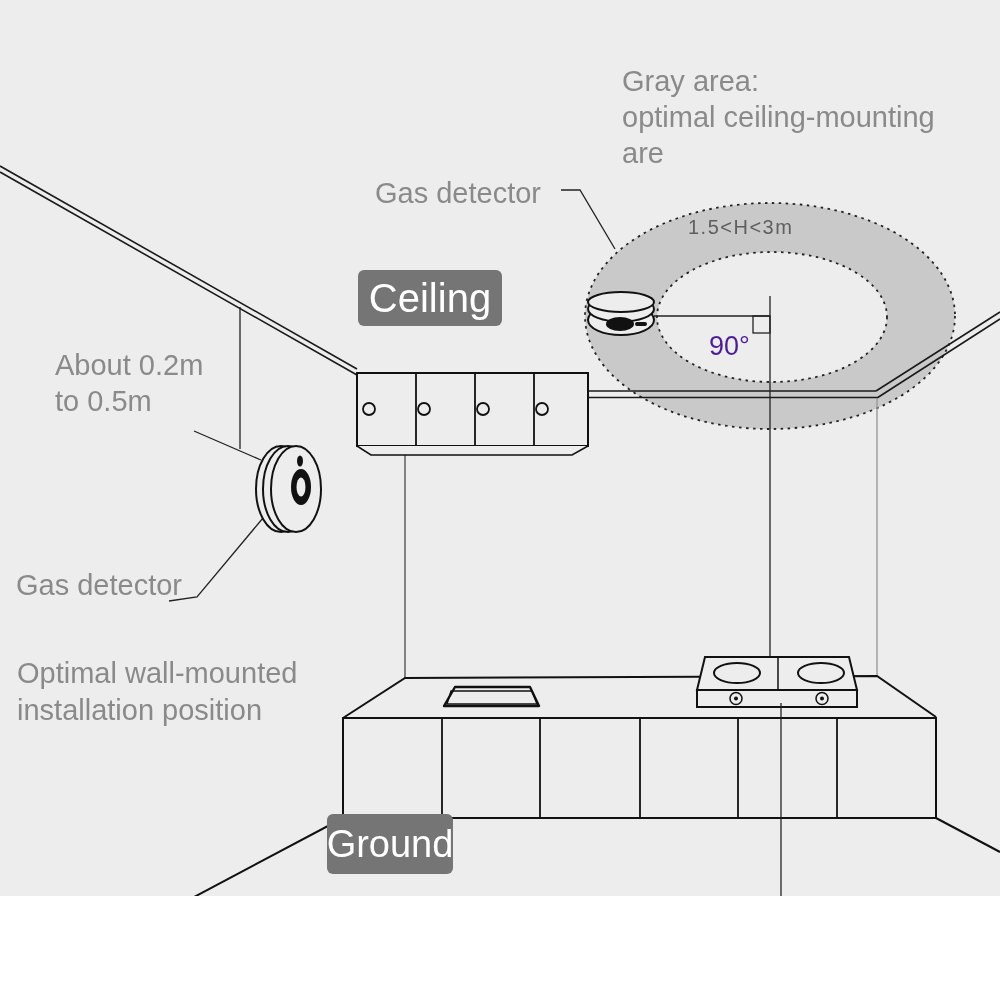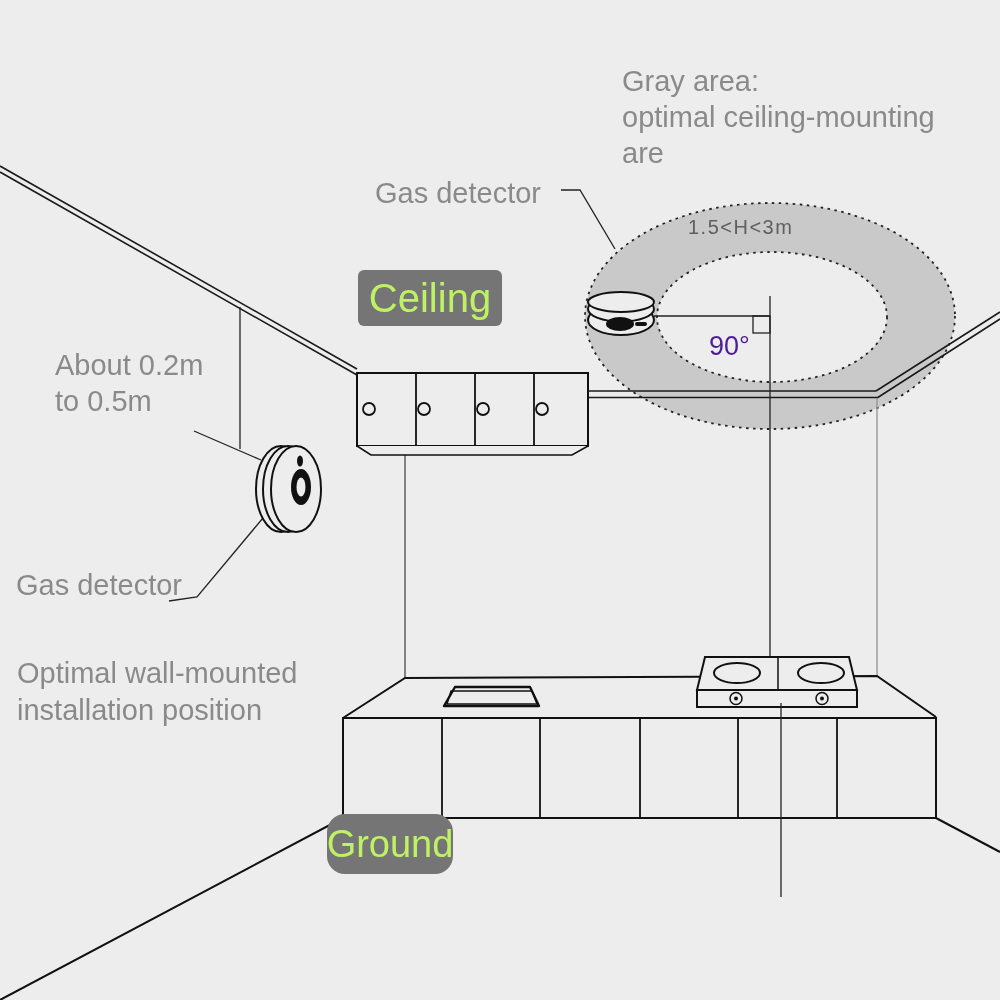--- a/index.html
+++ b/index.html
@@ -1,18 +1,18 @@
 <!DOCTYPE html>
 <html><head>
 <meta charset="utf-8">
 <style>
   html,body{margin:0;padding:0;}
   .stage{
     position:relative;
-    width:1000px;height:1000px;
+    width:1000px;height:896px;
     background:#ededed;
     overflow:hidden;
     font-family:"Liberation Sans", sans-serif;
   }
   .stage svg{position:absolute;left:0;top:0;}
   .lbl{
     position:absolute;
     color:#8a8a8a;
     font-size:29px;
     line-height:36px;
@@ -28,21 +28,21 @@
   }
   .angle{
     position:absolute;
     color:#4c1d95;
     font-size:27px;
     white-space:nowrap;
   }
   .badge{
     position:absolute;
     background:#757575;
-    color:#bef264;
+    color:#ffffff;
     border-radius:6px;
     display:flex;align-items:center;justify-content:center;
     font-size:40px;
   }
 </style>
 </head>
 <body>
 
 <div class="stage">
 
@@ -148,16 +148,16 @@
     <span class="ln">to 0.5m</span>
   </div>
 
   <div class="lbl" style="left:16px;top:567px;">Gas detector</div>
 
   <div class="lbl" style="left:17px;top:655px;line-height:37px;">
     <span class="ln">Optimal wall-mounted</span>
     <span class="ln">installation position</span>
   </div>
 
-  <div class="badge" style="left:327px;top:814px;width:126px;height:60px;font-size:38px;border-radius:18px;">Ground</div>
+  <div class="badge" style="left:327px;top:814px;width:126px;height:60px;font-size:38px;">Ground</div>
 
 
 </div>
 
 </body></html>

